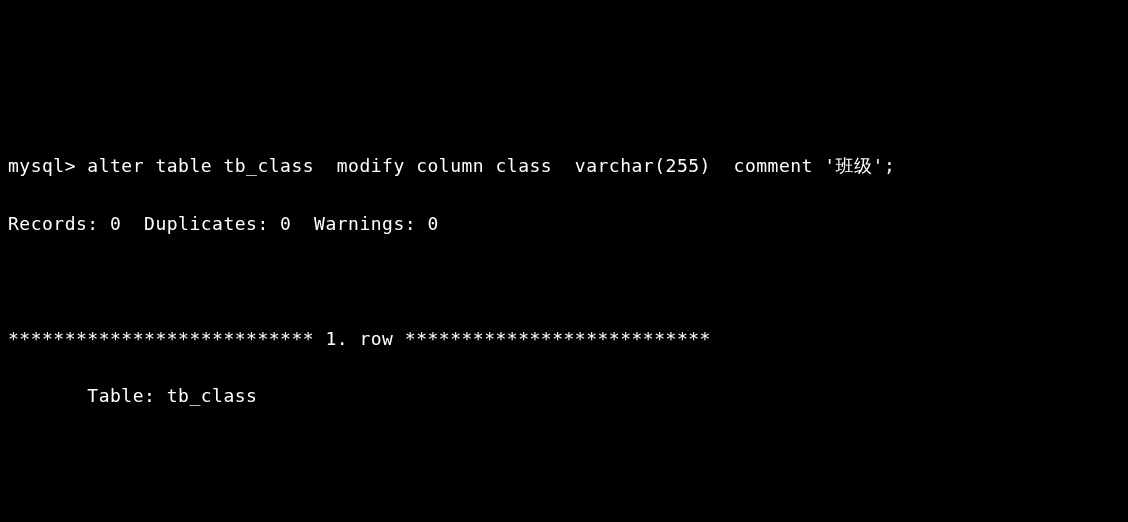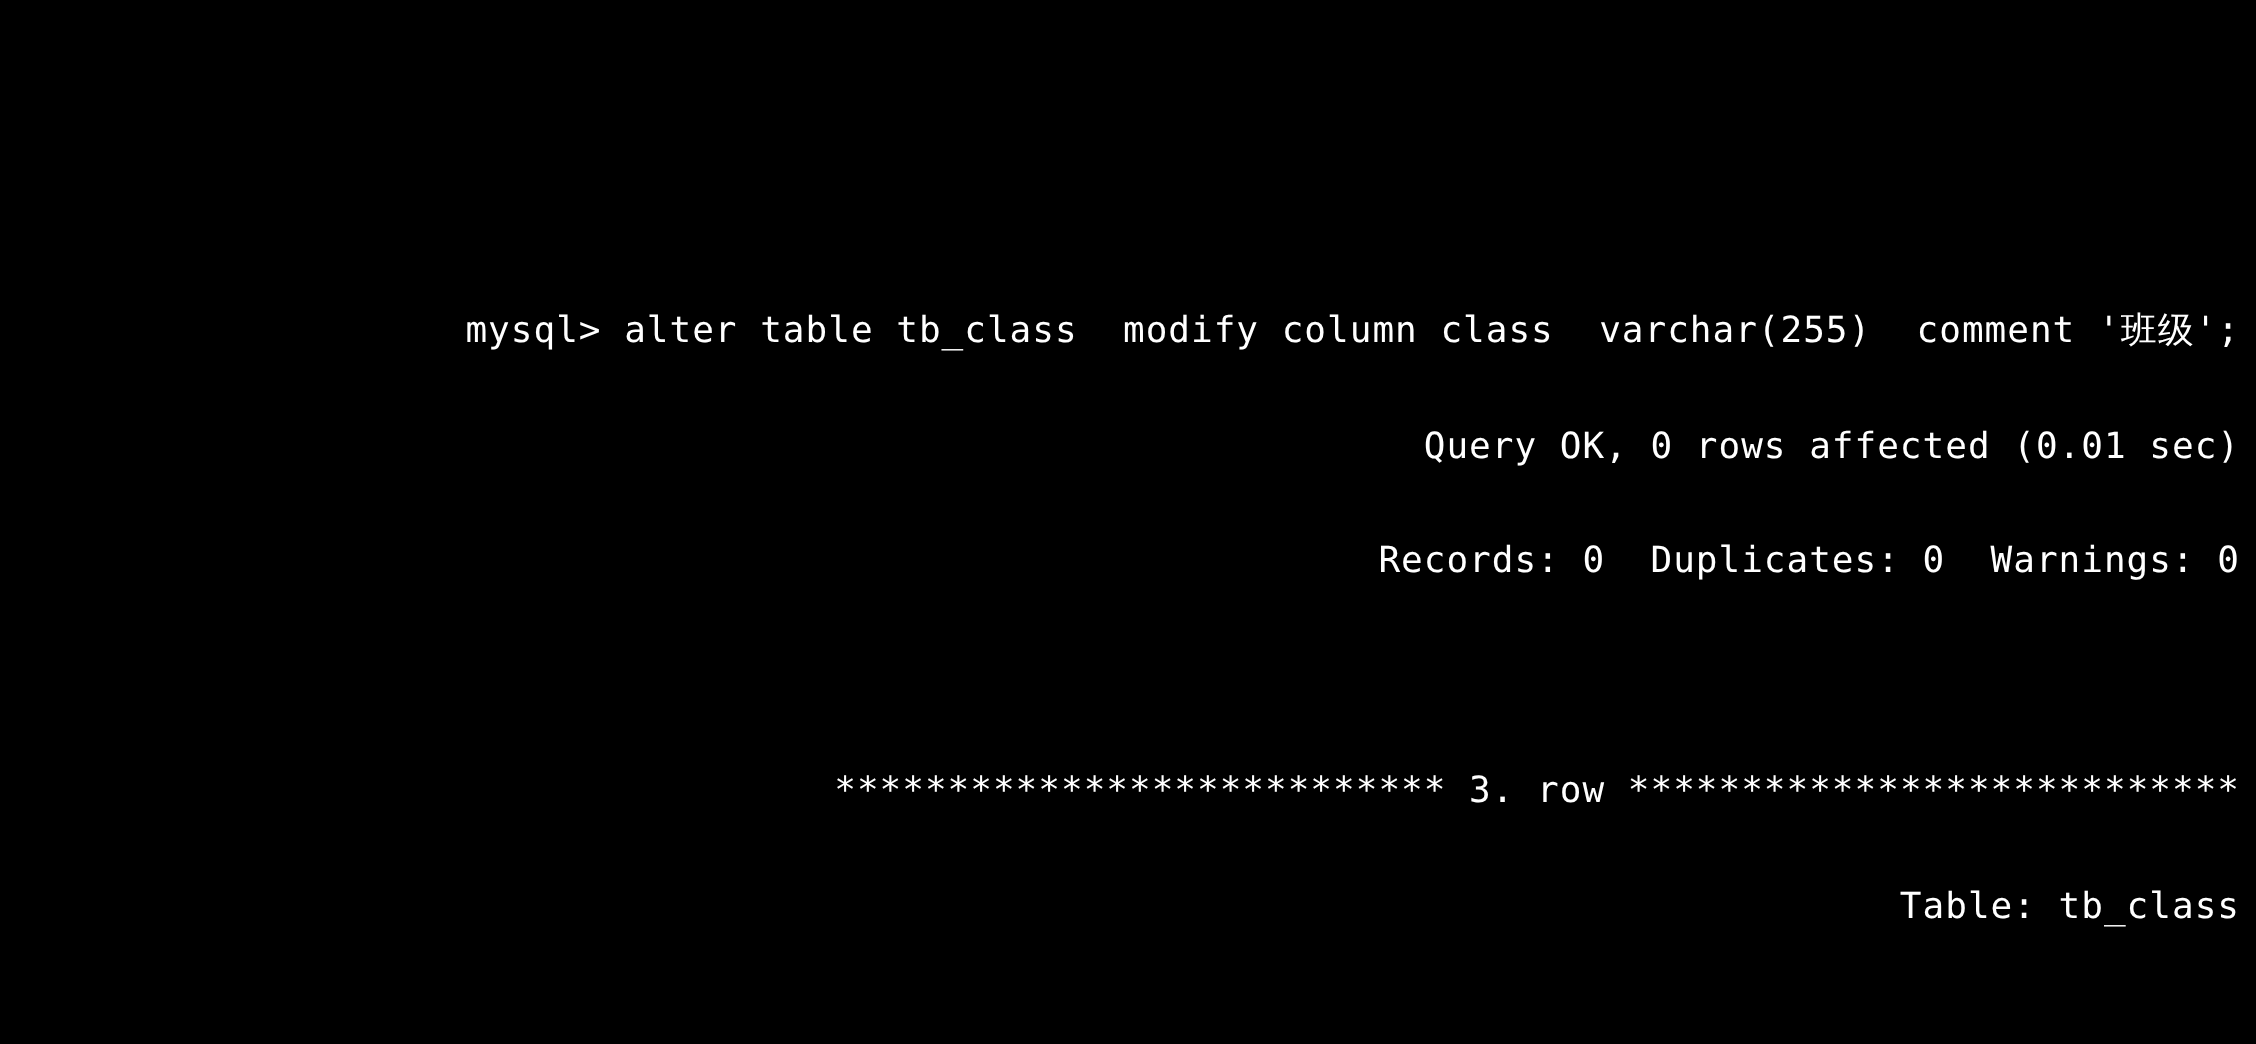--- a/index.html
+++ b/index.html
@@ -18,34 +18,32 @@
       width: 1128px;
       height: 522px;
       overflow: hidden;
     }
     .terminal {
       letter-spacing: 0.5px;
     }
     .line {
       display: block;
       min-height: 1.6em;
-      text-align: right;
     }
   </style>
 </head>
 <body>
 
 
 
 <div class="terminal">
 <span class="line">mysql&gt; alter table tb_class  modify column class  varchar(255)  comment '班级';</span>
-<span class="line">Query OK, 0 rows affected (0.01 sec)</span>
 <span class="line">Records: 0  Duplicates: 0  Warnings: 0</span>
 <span class="line"></span>
-<span class="line">*************************** 3. row ***************************</span>
+<span class="line">*************************** 1. row ***************************</span>
 <span class="line">       Table: tb_class</span>
 
 
 
 
 
 
 
 </div>
 

